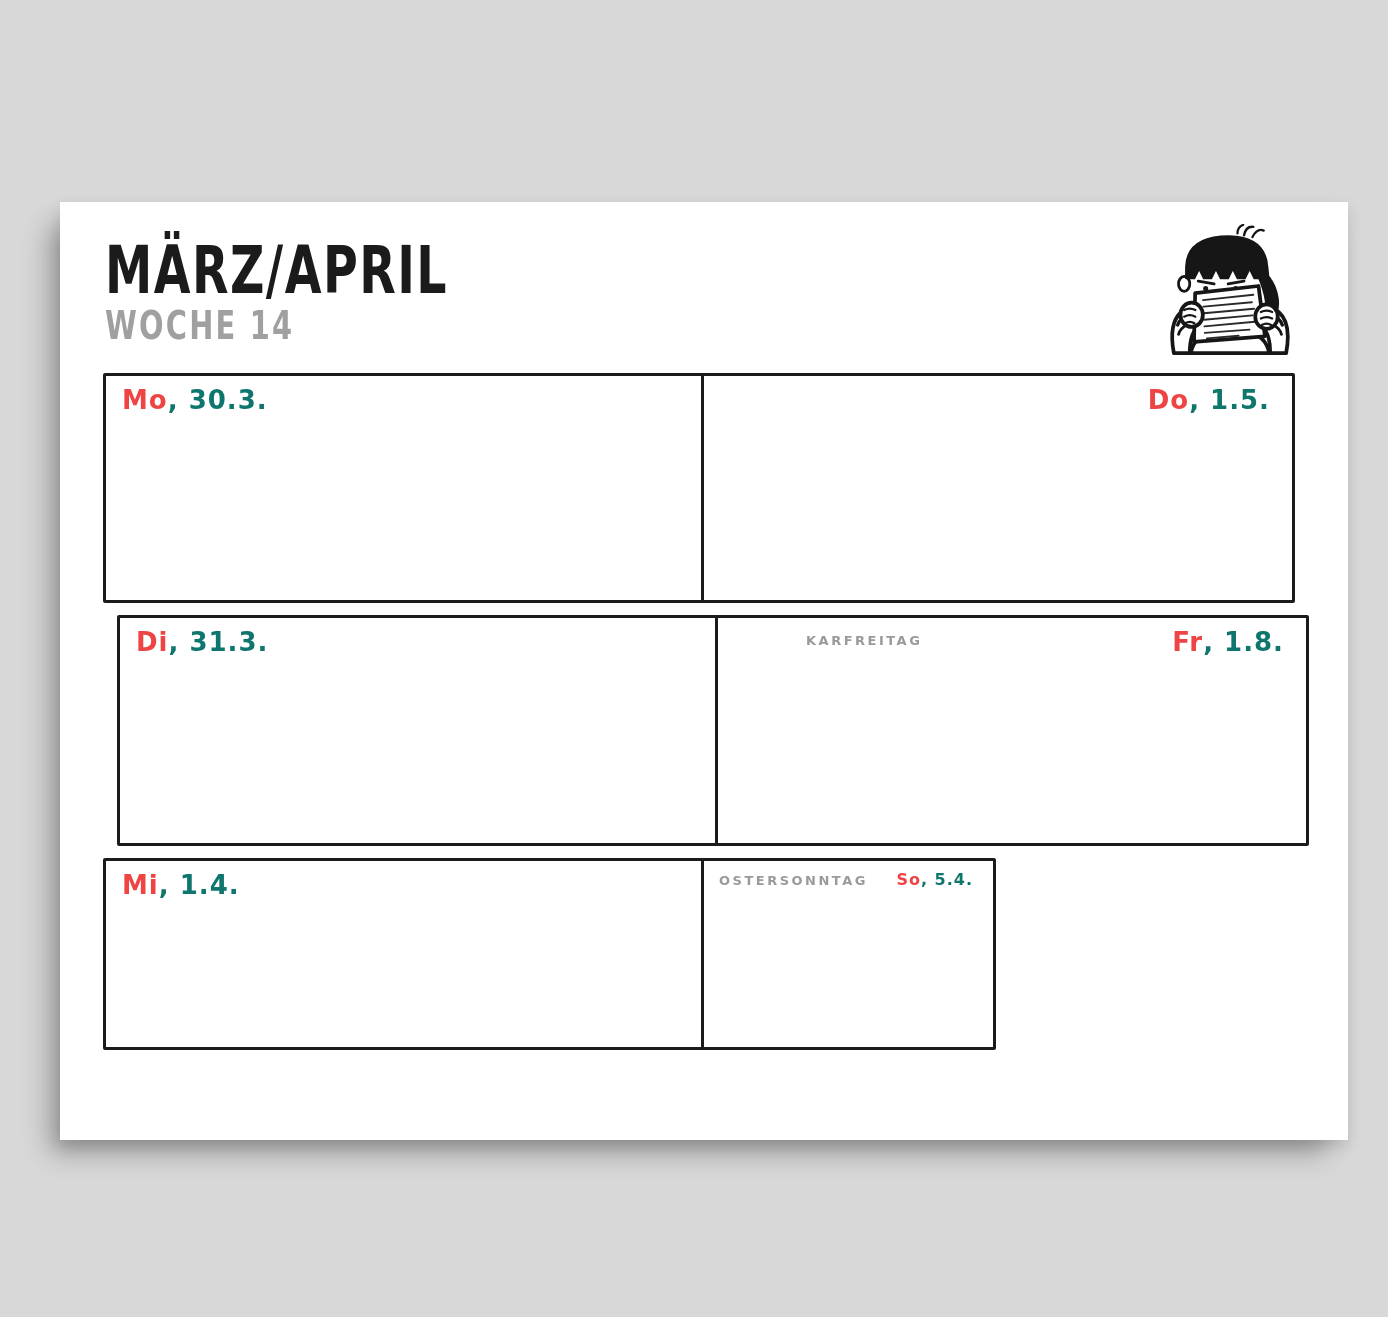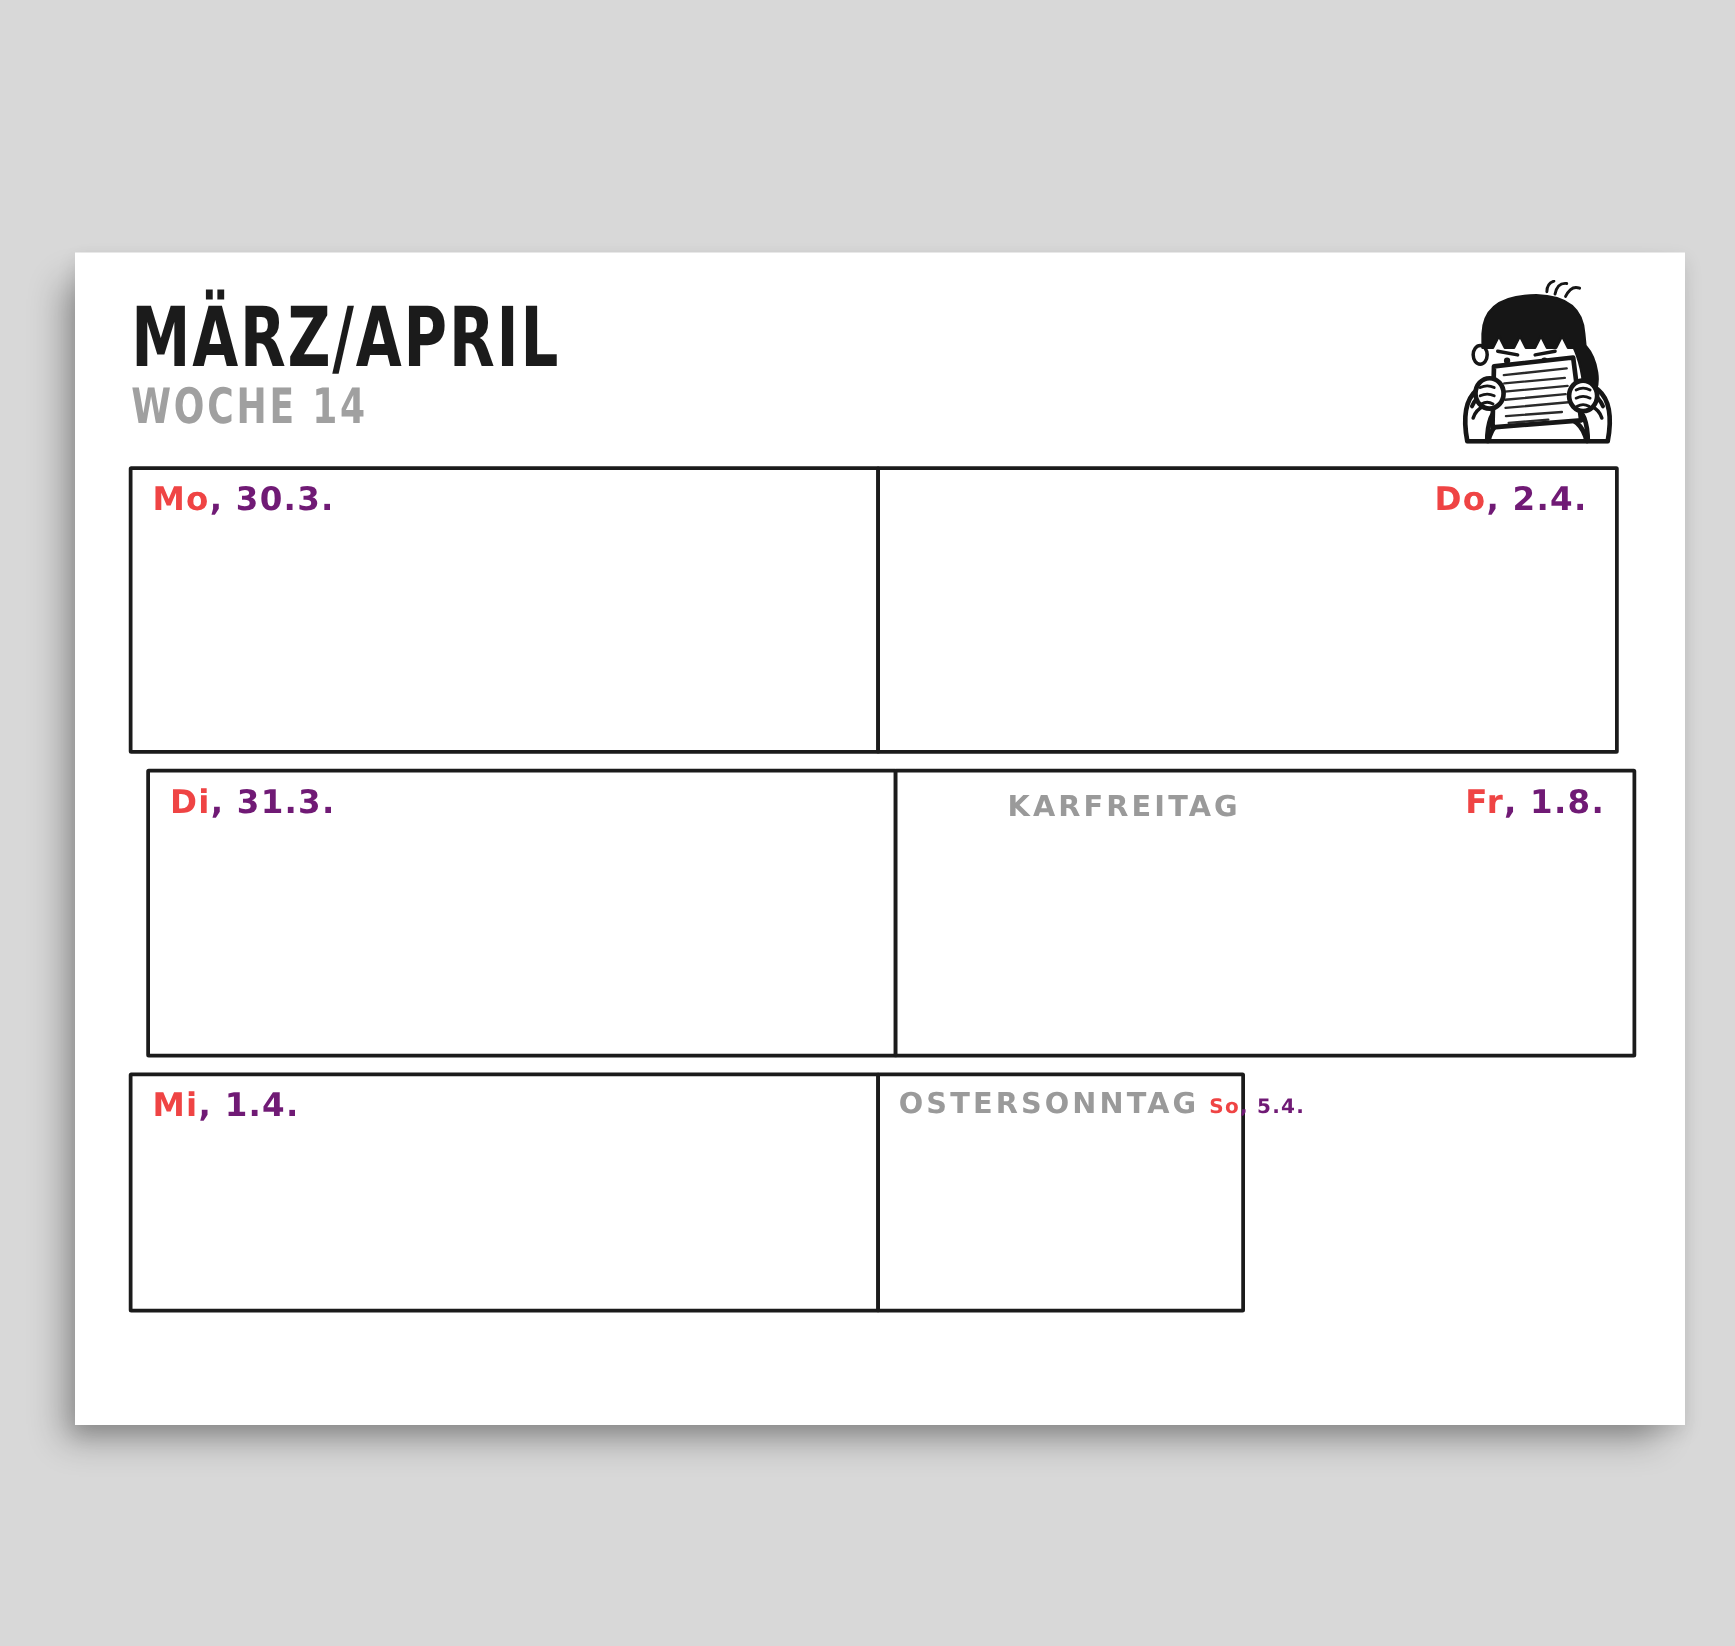--- a/index.html
+++ b/index.html
@@ -57,23 +57,23 @@
   .c-sa{width:299px;flex:none;}
   .c-so{width:295px;flex:none;}
   .daylabel{
     position:absolute;top:9px;
     font-size:26px;line-height:1.2;
     white-space:nowrap;
   }
   .daylabel.left{left:16px;}
   .daylabel.right{right:22px;text-align:right;}
   .day{font-weight:bold;color:#ef4444;letter-spacing:1px;}
-  .date{font-weight:600;color:#701a75;letter-spacing:1px;}
+  .date{font-weight:600;color:#0f766e;letter-spacing:1px;}
   .holiday{
-    font-size:23px;font-weight:bold;color:#9a9a9a;
+    font-size:13px;font-weight:bold;color:#9a9a9a;
     letter-spacing:2.5px;white-space:nowrap;
   }
   .holiday.fr{position:absolute;left:88px;top:15px;}
   .so-line{
     position:absolute;top:9px;left:15px;right:20px;
     display:flex;align-items:baseline;justify-content:space-between;
     white-space:nowrap;
   }
   .so-line .holiday{position:static;margin-right:8px;}
 </style>
@@ -134,21 +134,21 @@
     <div class="grid">
 
       <div class="row row1">
         <div class="cell c-wide">
           <div class="daylabel left">
             <span class="day">Mo</span><span class="date">, 30.3.</span>
           </div>
         </div>
         <div class="cell c-right">
           <div class="daylabel right">
-            <span class="day">Do</span><span class="date">, 2.4.</span>
+            <span class="day">Do</span><span class="date">, 1.5.</span>
           </div>
         </div>
       </div>
 
       <div class="row row2">
         <div class="cell c-wide">
           <div class="daylabel left">
             <span class="day">Di</span><span class="date">, 31.3.</span>
           </div>
         </div>

